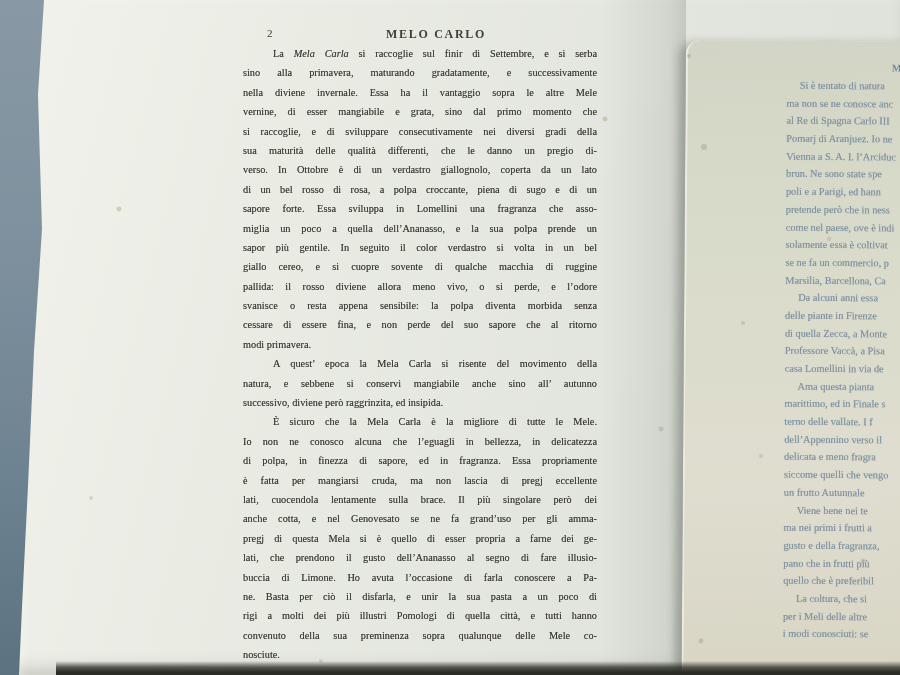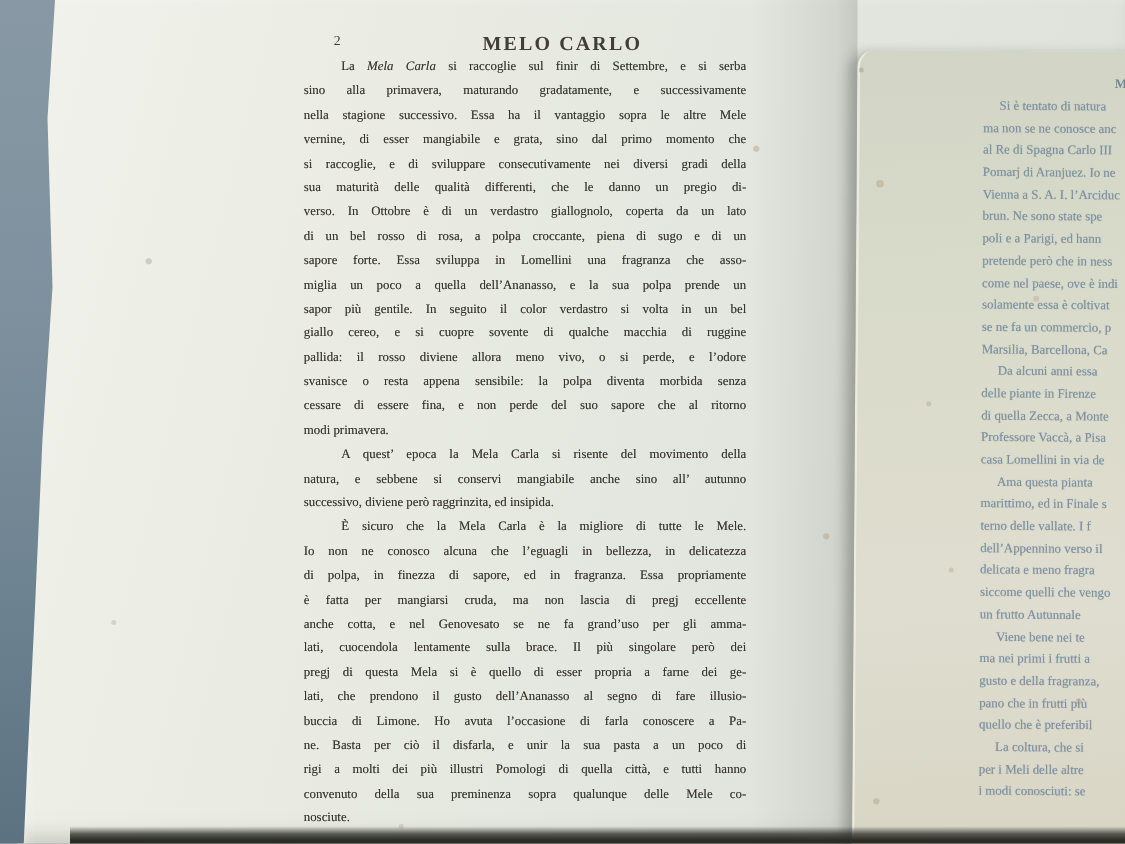--- a/index.html
+++ b/index.html
@@ -24,21 +24,21 @@
     background:linear-gradient(178deg,#d2d5c5 0%,#d9dbca 30%,#dfddcf 70%,#d8d5c4 100%);
     border-radius:14px 0 0 0;border-left:2px solid #edebdf;
     box-shadow:-7px 2px 9px rgba(70,78,72,.32);
     transform:rotate(.4deg);transform-origin:top left;}
 
   
   .bottom-shadow{position:absolute;left:56px;top:661px;width:844px;height:14px;z-index:7;
     background:linear-gradient(180deg,rgba(43,43,38,0) 0%,rgba(43,43,38,.75) 45%,#2c2c27 80%);}
 
   .pageno{position:absolute;left:267px;top:27px;z-index:3;font-size:11px;color:#3e3c35;}
-  .running-header{position:absolute;left:386px;top:27px;z-index:3;font-size:16px;font-weight:700;
+  .running-header{position:absolute;left:386px;top:27px;z-index:3;font-size:12px;font-weight:700;
     letter-spacing:1.7px;color:#403e37;}
 
   .text-main{position:absolute;left:243px;top:44px;width:354px;z-index:3;
     color:#383630;font-size:10.3px;text-shadow:0 0 .4px rgba(56,54,48,.55);}
   .line{line-height:19.4px;height:19.4px;text-align:justify;text-align-last:justify;overflow:hidden;}
   .line.indent{text-indent:30px;}
   .line.last{text-align-last:left;}
   .it{font-style:italic;}
 
   .text-right{position:absolute;left:99px;top:36px;width:145px;
@@ -70,43 +70,43 @@
 
   <div class="page-main"></div>
   <div class="crease"></div>
 
   <div class="pageno">2</div>
   <div class="running-header">MELO CARLO</div>
 
   <div class="text-main">
       <div class="line indent"><span>La </span><span class="it">Mela Carla</span><span> si raccoglie sul finir di Settembre, e si serba</span></div>
       <div class="line">sino alla primavera, maturando gradatamente, e successivamente</div>
-      <div class="line">nella stagione successivo. Essa ha il vantaggio sopra le altre Mele</div>
+      <div class="line">nella diviene invernale. Essa ha il vantaggio sopra le altre Mele</div>
       <div class="line">vernine, di esser mangiabile e grata, sino dal primo momento che</div>
       <div class="line">si raccoglie, e di sviluppare consecutivamente nei diversi gradi della</div>
       <div class="line">sua maturità delle qualità differenti, che le danno un pregio di-</div>
       <div class="line">verso. In Ottobre è di un verdastro giallognolo, coperta da un lato</div>
       <div class="line">di un bel rosso di rosa, a polpa croccante, piena di sugo e di un</div>
       <div class="line">sapore forte. Essa sviluppa in Lomellini una fragranza che asso-</div>
       <div class="line">miglia un poco a quella dell’Ananasso, e la sua polpa prende un</div>
       <div class="line">sapor più gentile. In seguito il color verdastro si volta in un bel</div>
       <div class="line">giallo cereo, e si cuopre sovente di qualche macchia di ruggine</div>
       <div class="line">pallida: il rosso diviene allora meno vivo, o si perde, e l’odore</div>
       <div class="line">svanisce o resta appena sensibile: la polpa diventa morbida senza</div>
       <div class="line">cessare di essere fina, e non perde del suo sapore che al ritorno</div>
       <div class="line last">modi primavera.</div>
       <div class="line indent">A quest’ epoca la Mela Carla si risente del movimento della</div>
       <div class="line">natura, e sebbene si conservi mangiabile anche sino all’ autunno</div>
       <div class="line last">successivo, diviene però raggrinzita, ed insipida.</div>
       <div class="line indent">È sicuro che la Mela Carla è la migliore di tutte le Mele.</div>
       <div class="line">Io non ne conosco alcuna che l’eguagli in bellezza, in delicatezza</div>
       <div class="line">di polpa, in finezza di sapore, ed in fragranza. Essa propriamente</div>
       <div class="line">è fatta per mangiarsi cruda, ma non lascia di pregj eccellente</div>
+      <div class="line">lati, cuocendola lentamente sulla brace. Il più singolare però dei</div>
       <div class="line">anche cotta, e nel Genovesato se ne fa grand’uso per gli amma-</div>
-      <div class="line">lati, cuocendola lentamente sulla brace. Il più singolare però dei</div>
       <div class="line">pregj di questa Mela si è quello di esser propria a farne dei ge-</div>
       <div class="line">lati, che prendono il gusto dell’Ananasso al segno di fare illusio-</div>
       <div class="line">buccia di Limone. Ho avuta l’occasione di farla conoscere a Pa-</div>
       <div class="line">ne. Basta per ciò il disfarla, e unir la sua pasta a un poco di</div>
       <div class="line">rigi a molti dei più illustri Pomologi di quella città, e tutti hanno</div>
       <div class="line">convenuto della sua preminenza sopra qualunque delle Mele co-</div>
       <div class="line last">nosciute.</div>
     </div>
 
   <div class="page-right">

